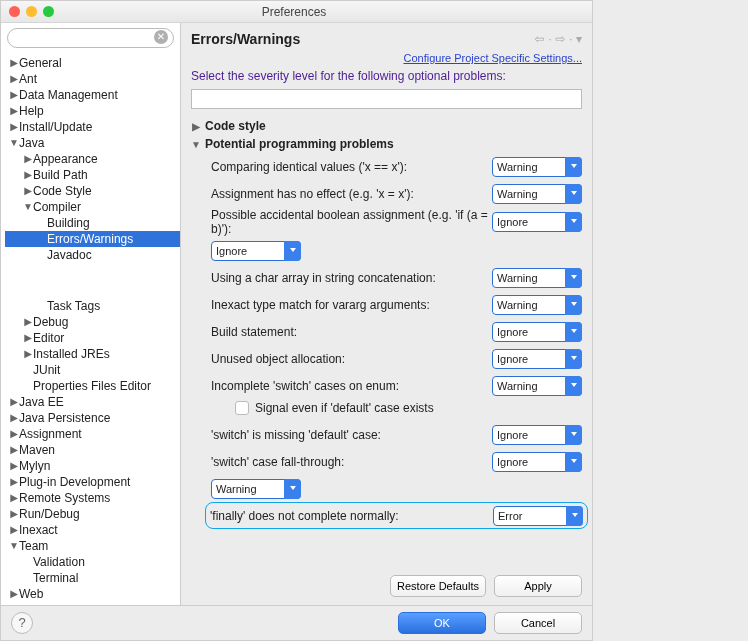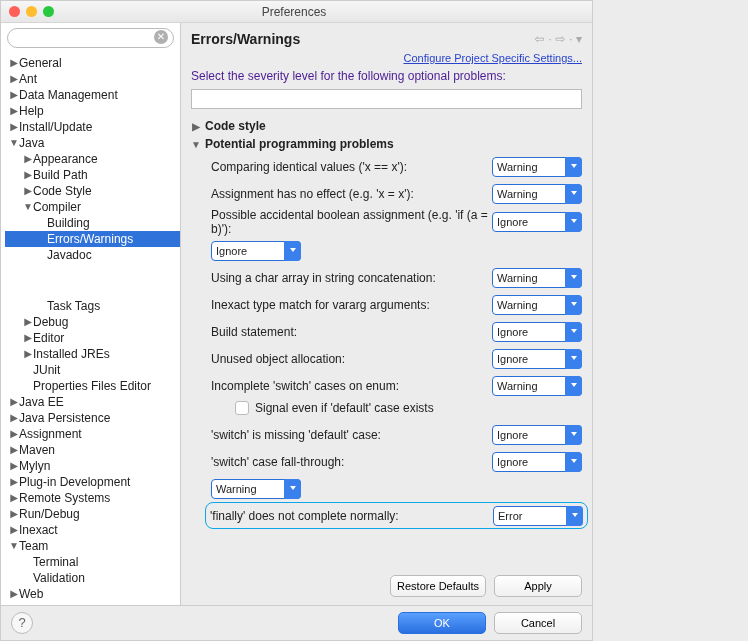--- a/index.html
+++ b/index.html
@@ -179,25 +179,25 @@
           <div class="node" style="padding-left: 4px;">
             <span class="arrow">▶</span>
             <span>Inexact</span>
           </div>
           <div class="node" style="padding-left: 4px;">
             <span class="arrow">▼</span>
             <span>Team</span>
           </div>
           <div class="node" style="padding-left: 18px;">
             <span class="arrow"></span>
+            <span>Validation</span>
+          </div>
+          <div class="node" style="padding-left: 18px;">
+            <span class="arrow"></span>
             <span>Terminal</span>
-          </div>
-          <div class="node" style="padding-left: 18px;">
-            <span class="arrow"></span>
-            <span>Validation</span>
           </div>
           <div class="node" style="padding-left: 4px;">
             <span class="arrow">▶</span>
             <span>Web</span>
           </div>
           <div class="node" style="padding-left: 4px;">
             <span class="arrow">▶</span>
             <span>Web Services</span>
           </div>
           <div class="node" style="padding-left: 4px;">

